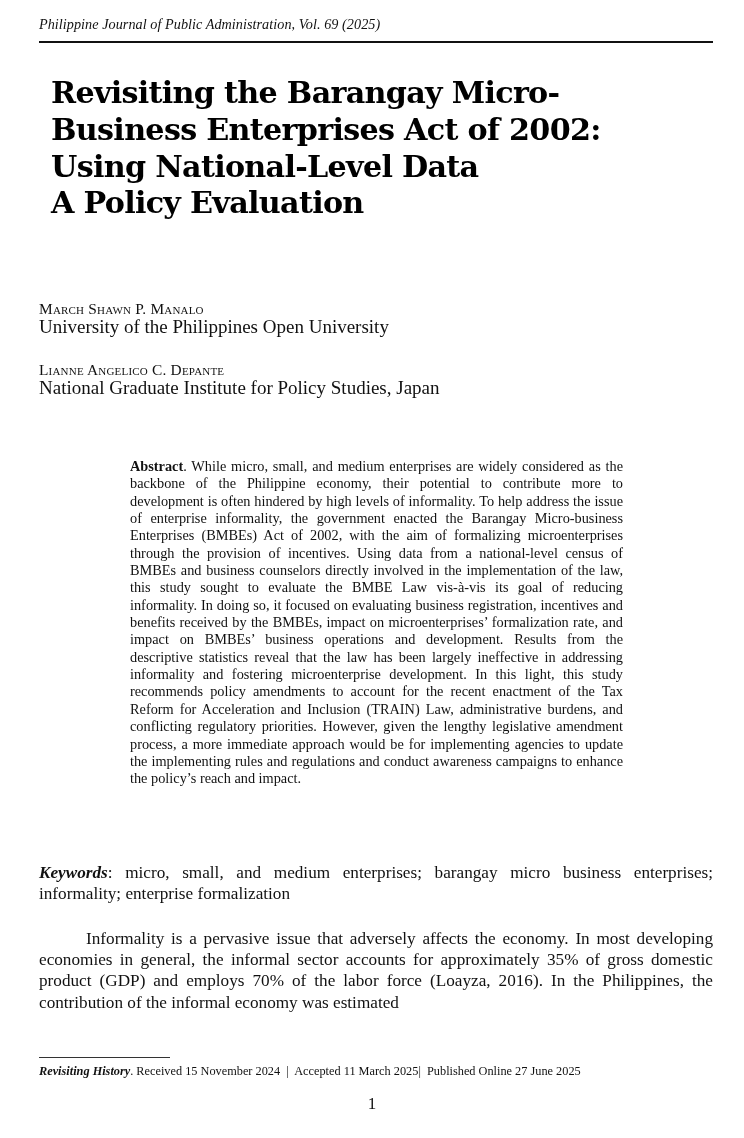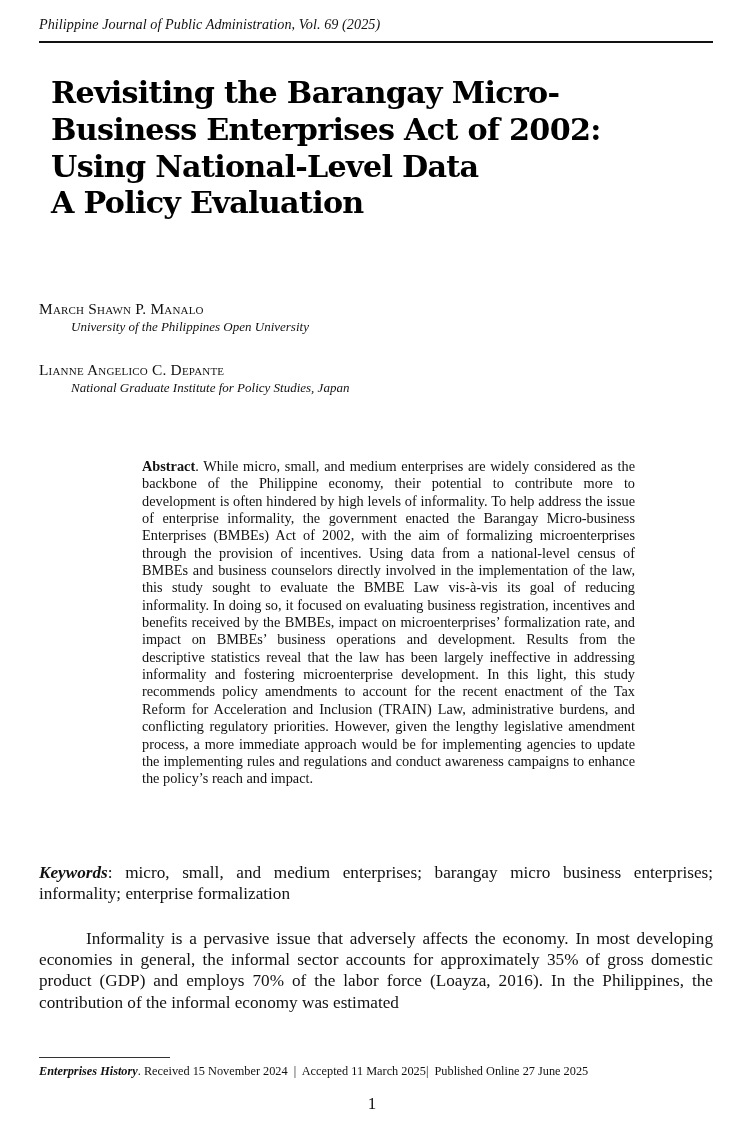--- a/index.html
+++ b/index.html
@@ -24,26 +24,26 @@
     }
     .title span { display: block; white-space: nowrap; }
     .author {
       position: absolute; left: 39px; font-family: "Liberation Serif", serif;
     }
     .author-name {
       font-size: 15.4px; font-variant: small-caps; letter-spacing: 0.2px; line-height: 18px;
       display: block; white-space: nowrap;
     }
     .author-aff {
-      font-size: 13px; font-style: italic; line-height: 17px; display: block; white-space: nowrap; margin-left: 32px;
+      font-size: 19px; line-height: 17px; display: block; white-space: nowrap;
     }
     .a1 { top: 300px; }
     .a2 { top: 361px; }
     .abstract {
-      position: absolute; left: 142px; top: 458px; width: 493px;
+      position: absolute; left: 130px; top: 458px; width: 493px;
       font-family: "Liberation Serif", serif; font-size: 14.3px; line-height: 17.35px;
       text-align: justify; margin: 0;
     }
     .abstract .lbl { font-weight: bold; }
     .keywords {
       position: absolute; left: 39px; top: 862px; width: 674px;
       font-family: "Liberation Serif", serif; font-size: 17.2px; line-height: 21px;
       text-align: justify; margin: 0;
     }
     .keywords .lbl { font-weight: bold; font-style: italic; }
@@ -88,15 +88,15 @@
   <span class="author-aff">National Graduate Institute for Policy Studies, Japan</span>
 </div>
 
 <p class="abstract"><span class="lbl">Abstract</span><span>. While micro, small, and medium enterprises are widely considered as the backbone of the Philippine economy, their potential to contribute more to development is often hindered by high levels of informality. To help address the issue of enterprise informality, the government enacted the Barangay Micro-business Enterprises (BMBEs) Act of 2002, with the aim of formalizing microenterprises through the provision of incentives. Using data from a national-level census of BMBEs and business counselors directly involved in the implementation of the law, this study sought to evaluate the BMBE Law vis-à-vis its goal of reducing informality. In doing so, it focused on evaluating business registration, incentives and benefits received by the BMBEs, impact on microenterprises’ formalization rate, and impact on BMBEs’ business operations and development. Results from the descriptive statistics reveal that the law has been largely ineffective in addressing informality and fostering microenterprise development. In this light, this study recommends policy amendments to account for the recent enactment of the Tax Reform for Acceleration and Inclusion (TRAIN) Law, administrative burdens, and conflicting regulatory priorities. However, given the lengthy legislative amendment process, a more immediate approach would be for implementing agencies to update the implementing rules and regulations and conduct awareness campaigns to enhance the policy’s reach and impact.</span></p>
 
 <p class="keywords"><span class="lbl">Keywords</span><span>: micro, small, and medium enterprises; barangay micro business enterprises; informality; enterprise formalization</span></p>
 
 <p class="body-text">Informality is a pervasive issue that adversely affects the economy. In most developing economies in general, the informal sector accounts for approximately 35% of gross domestic product (GDP) and employs 70% of the labor force (Loayza, 2016). In the Philippines, the contribution of the informal economy was estimated</p>
 
 <div class="foot-rule"></div>
-<div class="pub-history"><span class="lbl">Enterprises History</span><span style="white-space:pre;">. Received 15 November 2024  |  Accepted 11 March 2025|  Published Online 27 June 2025</span></div>
+<div class="pub-history"><span class="lbl">Revisiting History</span><span style="white-space:pre;">. Received 15 November 2024  |  Accepted 11 March 2025|  Published Online 27 June 2025</span></div>
 
 <div class="page-number">1</div>
 
 </body></html>

